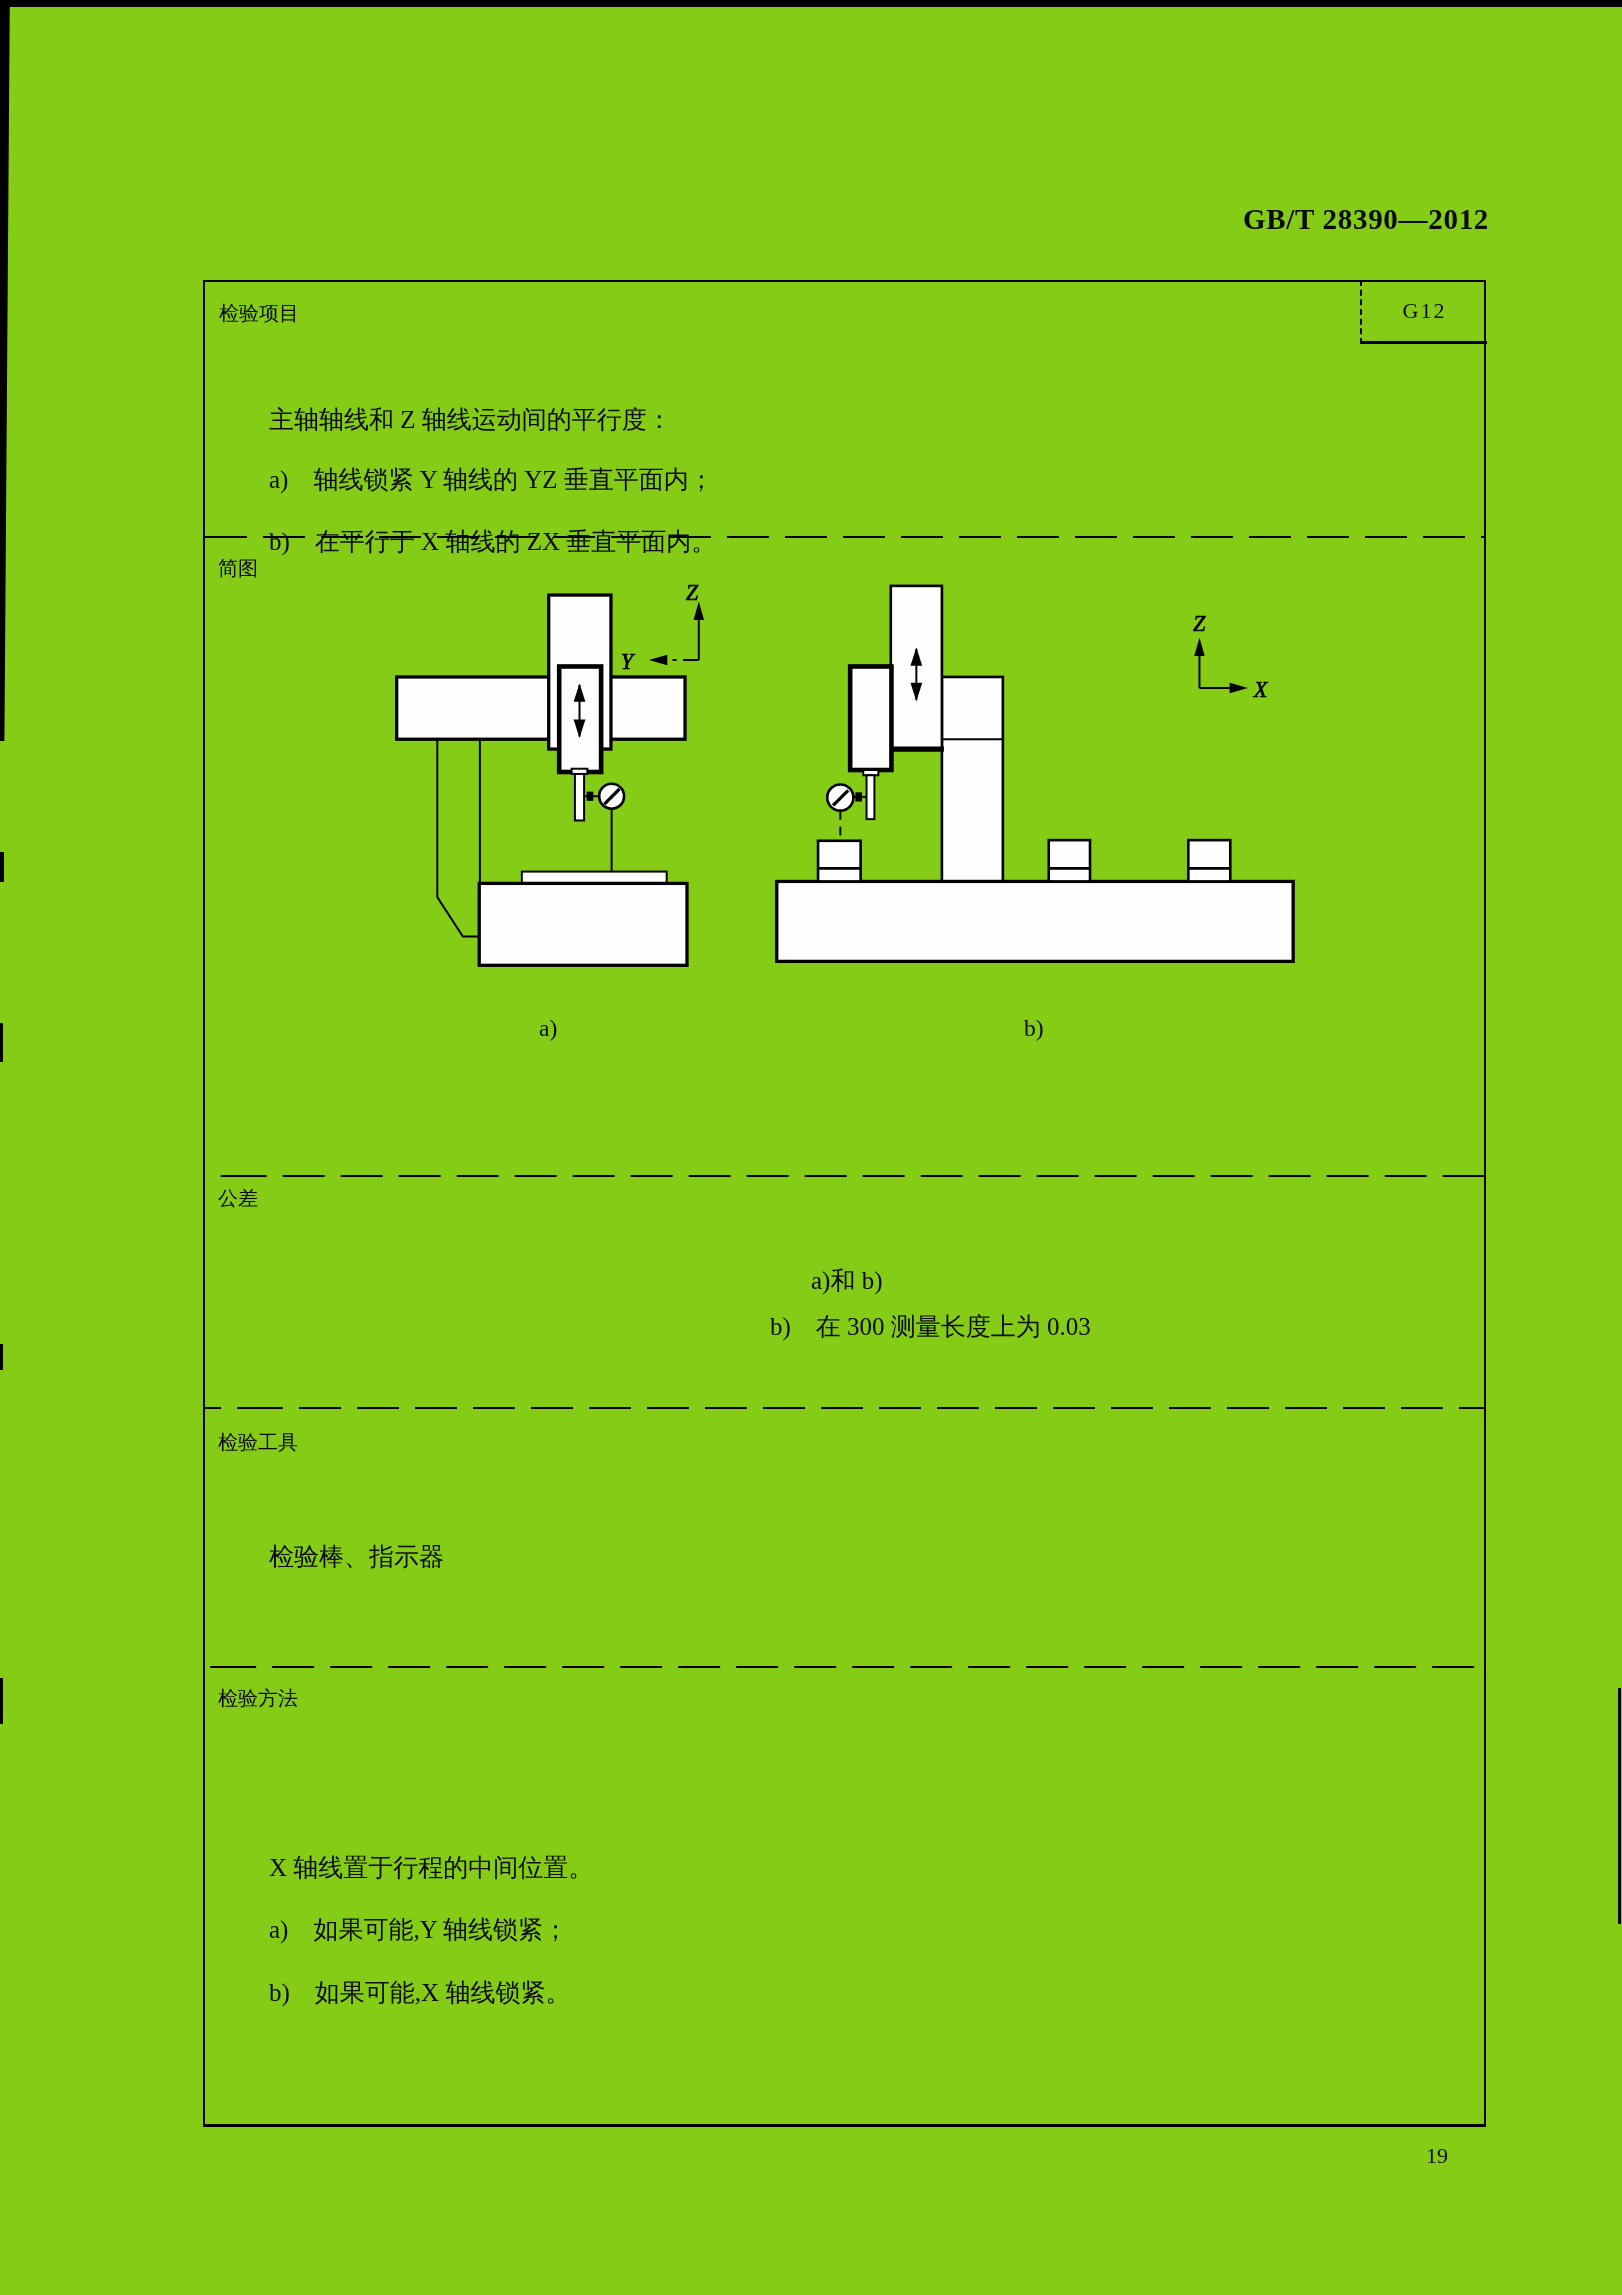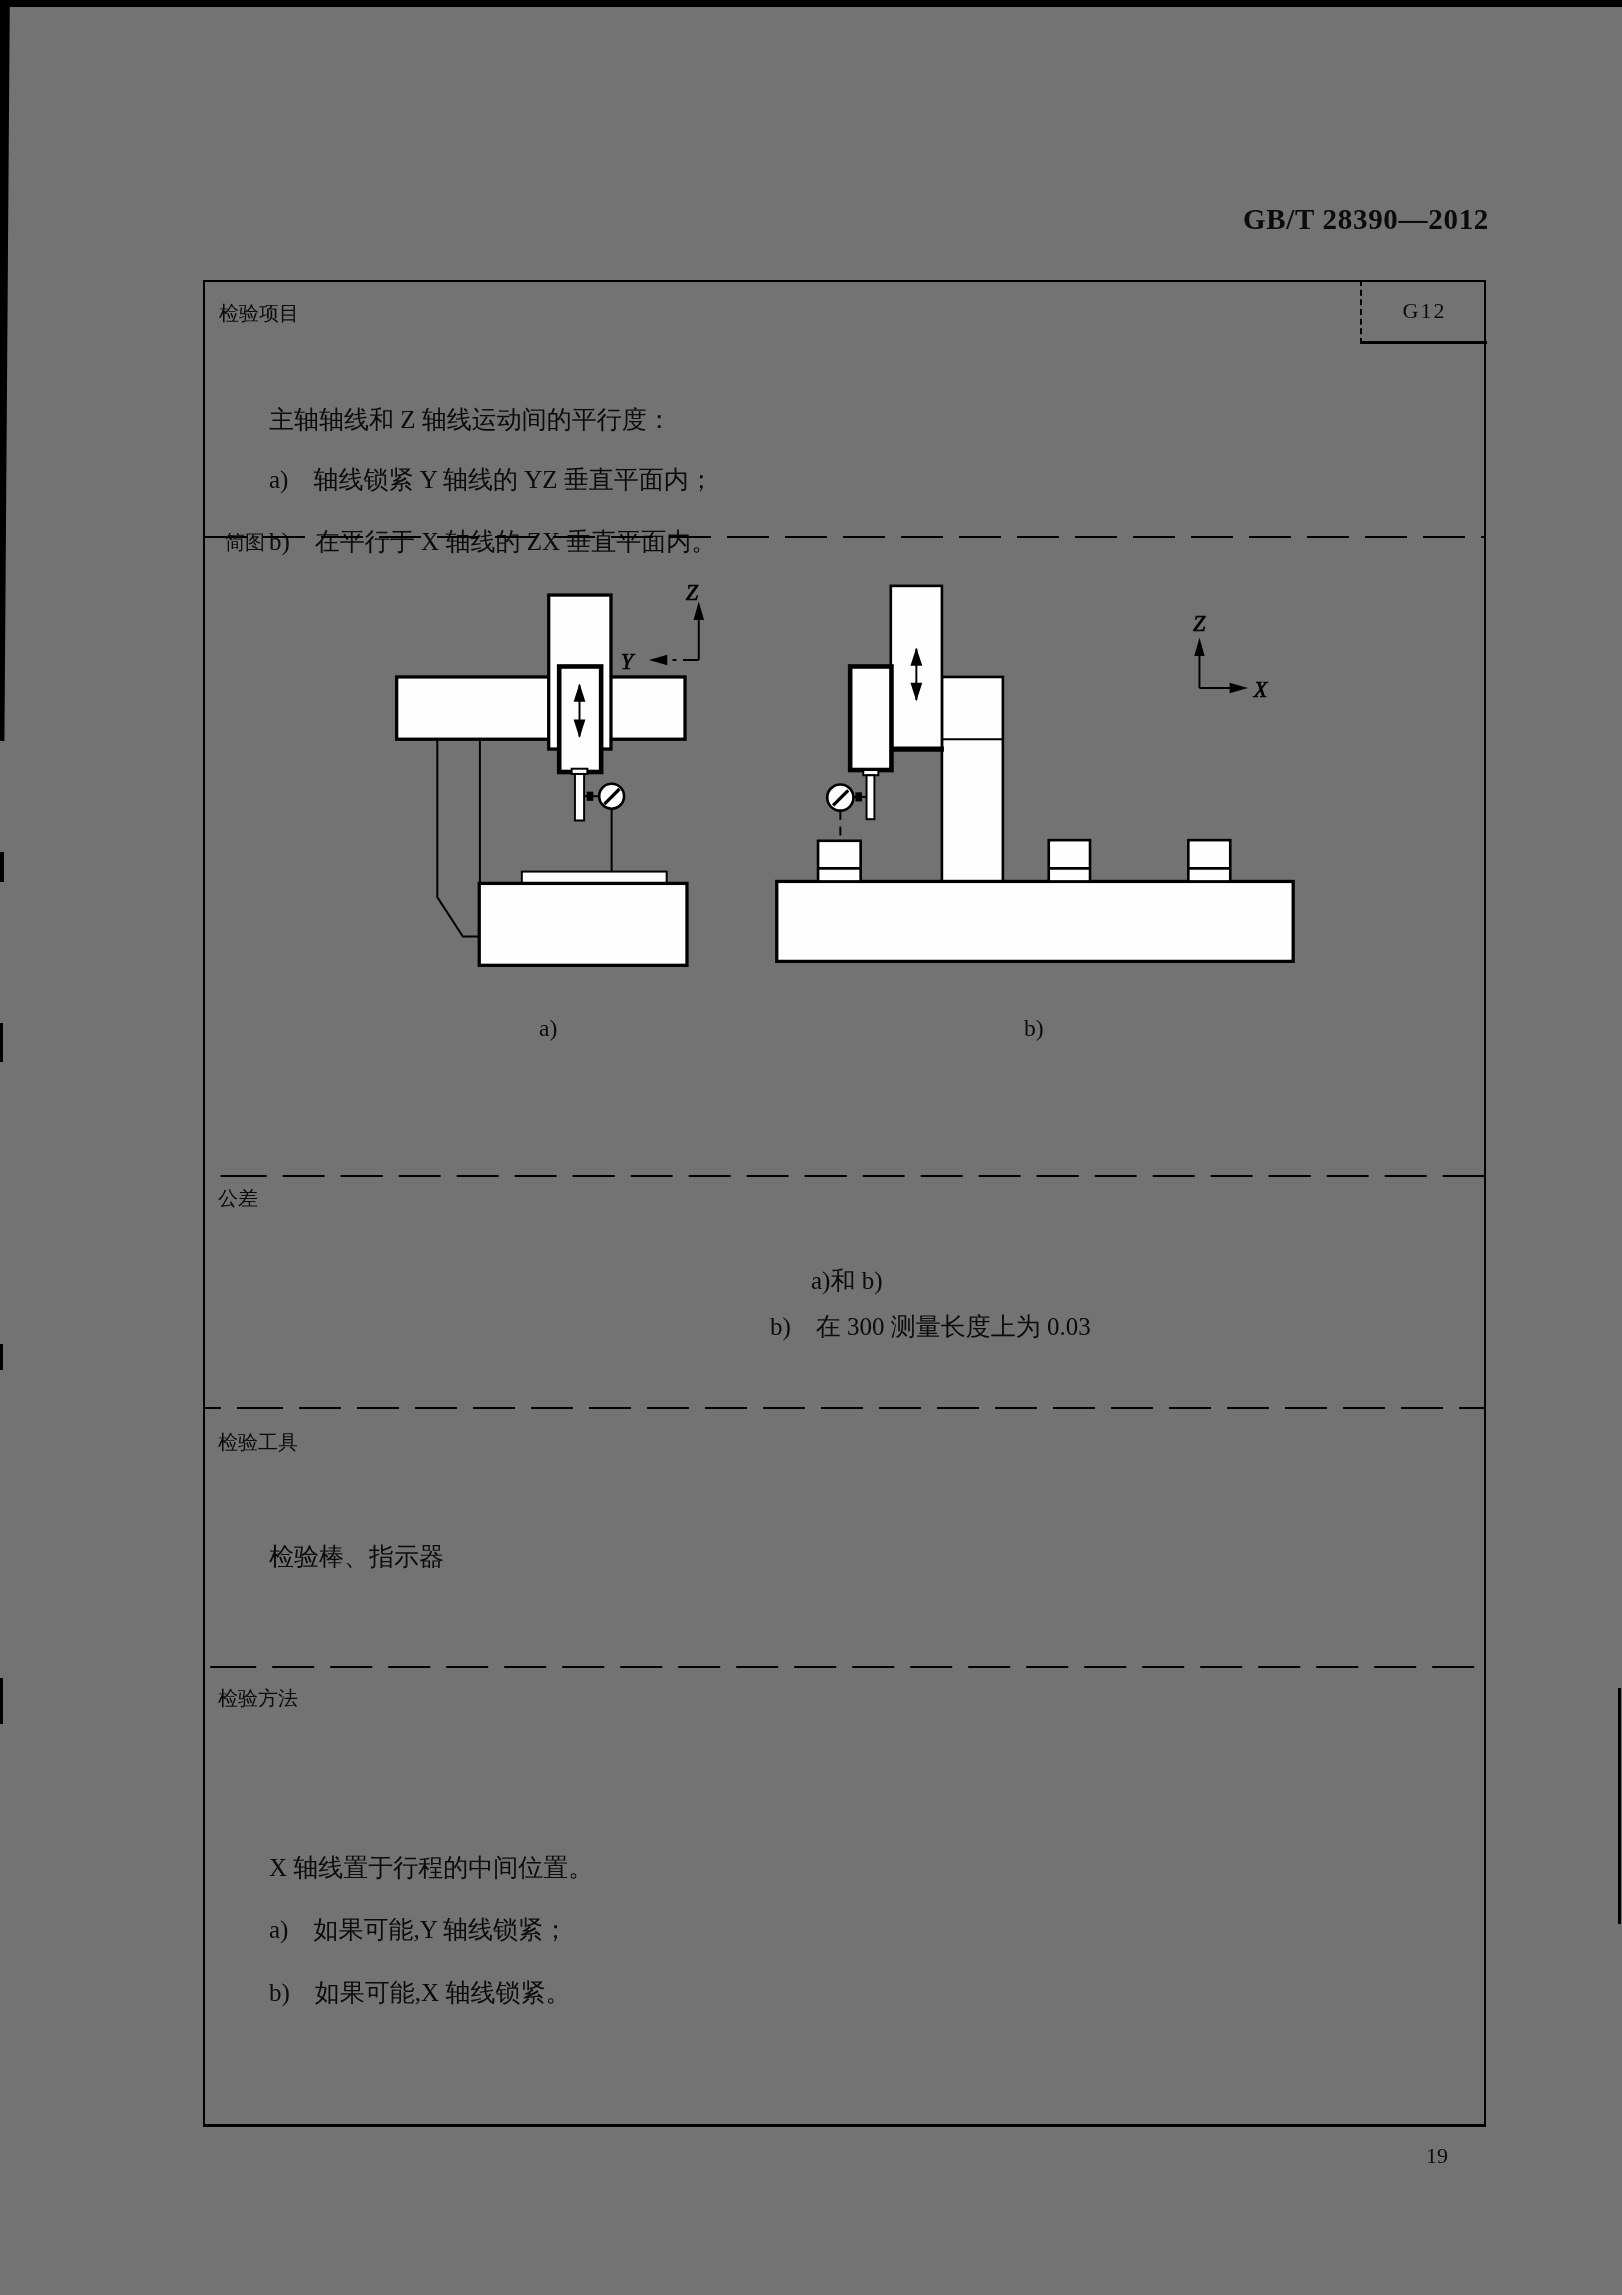--- a/index.html
+++ b/index.html
@@ -1,19 +1,19 @@
 <!DOCTYPE html>
 <html style="font-size:10.5px"><head>
 <meta charset="utf-8">
 <style>
   html,body{margin:0;padding:0;background:#ffffff;}
   .page{
     position:relative;
     width:1623px;height:2295px;
-    background:#737373;
+    background:#84cc16;
     font-family:"Liberation Serif","DejaVu Serif",serif;
     color:#0b0b0b;
     overflow:hidden;
   }
   
   .scan-top{position:absolute;left:0;top:0;width:1623px;height:7.2px;background:#000;}
   .scan-left{position:absolute;left:0;top:0;width:9.8px;height:741px;background:#000;
              clip-path:polygon(0 0,100% 0,45% 100%,0 100%);}
   .scan-mark{position:absolute;background:#000;}
   
@@ -62,21 +62,21 @@
     <span>G12</span>
   </div>
 
   <div class="lbl" style="left:219px;top:303px;">检验项目</div>
   <div class="txt" style="left:269px;top:361px;">主轴轴线和 Z 轴线运动间的平行度：</div>
   <div class="txt" style="left:269px;top:421px;">a)　轴线锁紧 Y 轴线的 YZ 垂直平面内；</div>
   <div class="txt" style="left:269px;top:483px;">b)　在平行于 X 轴线的 ZX 垂直平面内。</div>
 
   <div class="sep" style="top:536px;"></div>
 
-  <div class="lbl" style="left:218px;top:532px;margin-left:7px;">简图</div>
+  <div class="lbl" style="left:218px;top:558px;">简图</div>
 
   <svg width="1623" height="2295" viewBox="0 0 2476 3502">
 
     <g fill="none" stroke="#000">
 
       <g stroke-width="3">
         <polyline points="667,1128 667,1369 706,1429 731,1429"></polyline>
         <line x1="732" y1="1128" x2="732" y2="1348"></line>
       </g>
 

